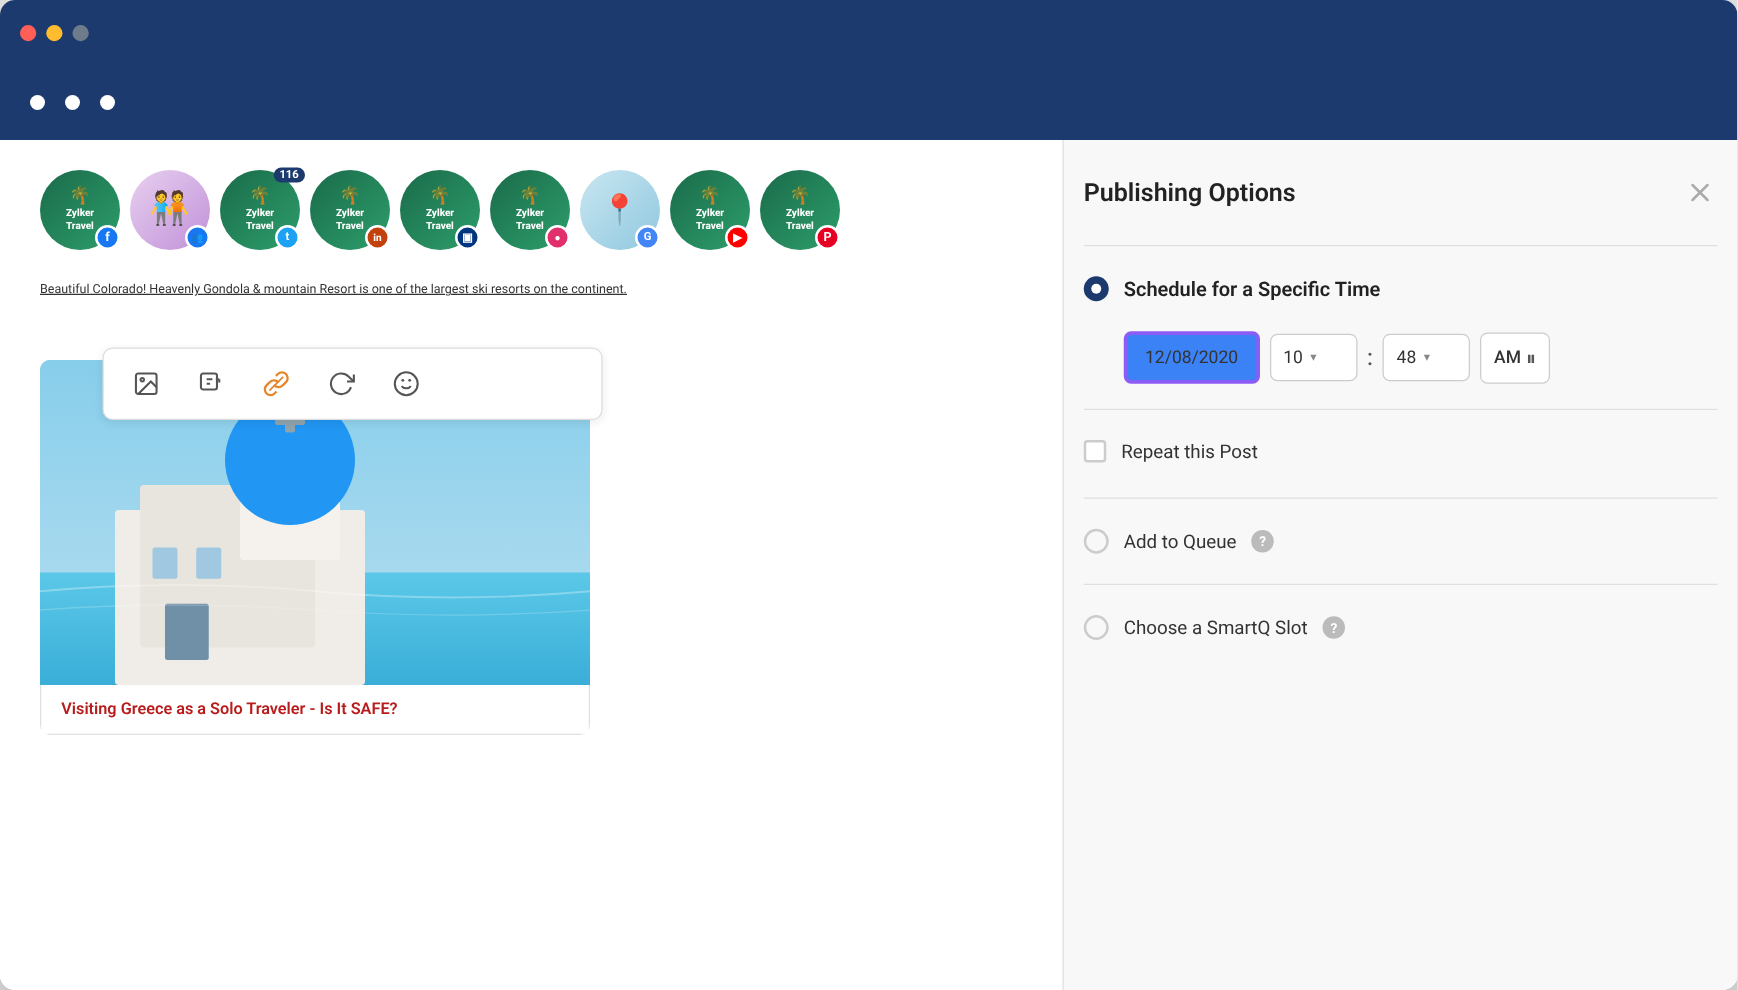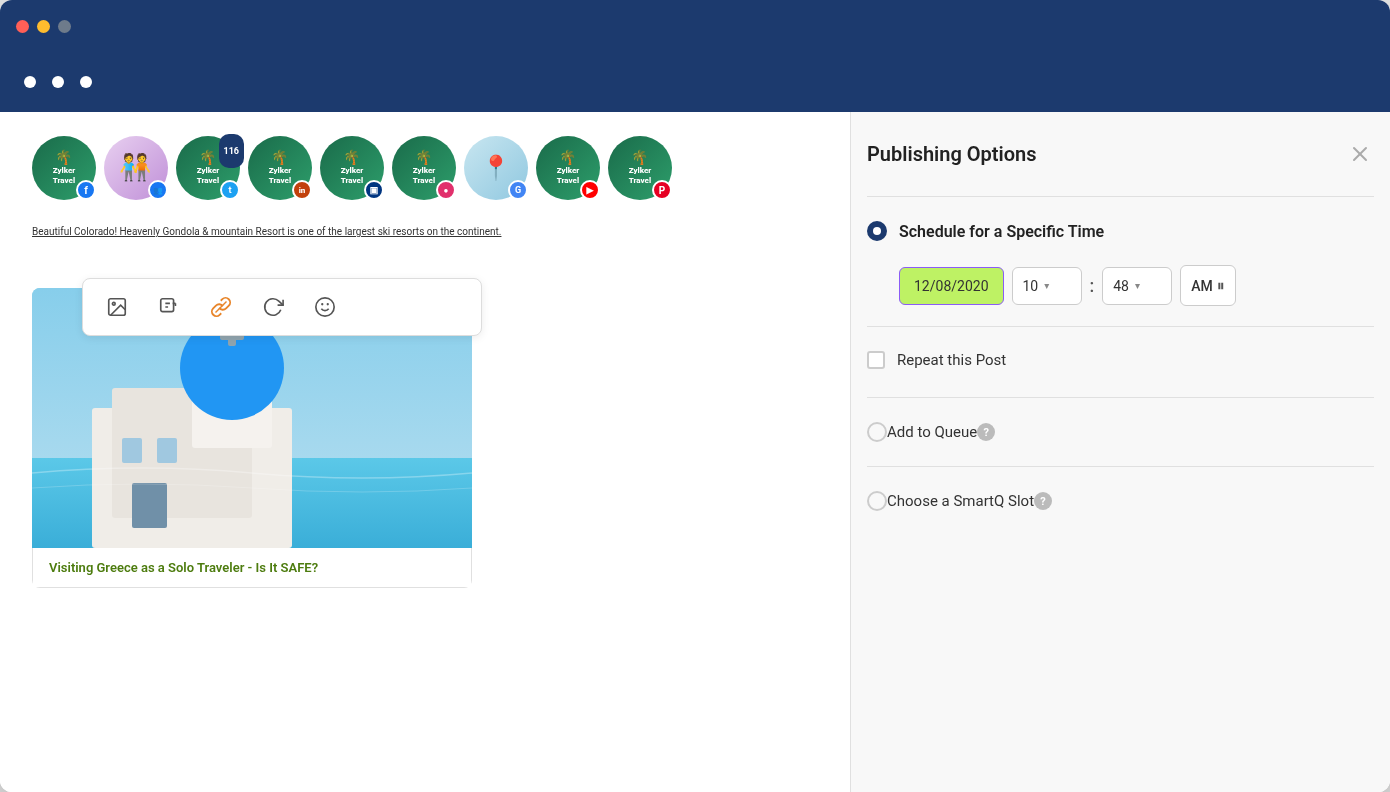--- a/index.html
+++ b/index.html
@@ -115,21 +115,21 @@
     }
 
     .avatar-badge {
       position: absolute;
       top: -2px;
       right: -4px;
       background: #1c3a6e;
       color: white;
       border-radius: 10px;
       font-size: 9px;
-      padding: 12px 5px;
+      padding: 1px 5px;
       font-weight: 700;
     }
 
     .social-icon-badge {
       position: absolute;
       bottom: 0;
       right: 0;
       width: 20px;
       height: 20px;
       border-radius: 50%;
@@ -242,21 +242,21 @@
     .post-link-preview {
       background: white;
       border: 1px solid #e0e0e0;
       border-top: none;
       padding: 12px 16px;
     }
 
     .post-link-title {
       font-size: 13px;
       font-weight: 600;
-      color: #4d7c0f;
+      color: #b91c1c;
     }
 
     
     .right-panel {
       width: 540px;
       background: #f8f8f8;
       border-left: 1px solid #e0e0e0;
       padding: 28px 16px;
       flex-shrink: 0;
       overflow-y: auto;
@@ -333,22 +333,22 @@
     
     .schedule-row {
       display: flex;
       align-items: center;
       gap: 8px;
       margin-left: 32px;
       margin-bottom: 20px;
     }
 
     .date-input {
-      background: #bef264;
-      border: 1px solid #8b5cf6;
+      background: #3b82f6;
+      border: 3px solid #8b5cf6;
       border-radius: 6px;
       padding: 10px 14px;
       font-size: 14px;
       color: #333;
       cursor: pointer;
     }
 
     .time-select {
       background: white;
       border: 1px solid #ccc;
@@ -428,20 +428,21 @@
 
     .checkbox-label {
       font-size: 15px;
       color: #333;
     }
 
     
     .queue-row {
       display: flex;
       align-items: center;
+      gap: 12px;
       margin-bottom: 24px;
     }
 
     .help-icon {
       width: 18px;
       height: 18px;
       border-radius: 50%;
       background: #bbb;
       color: white;
       font-size: 11px;

